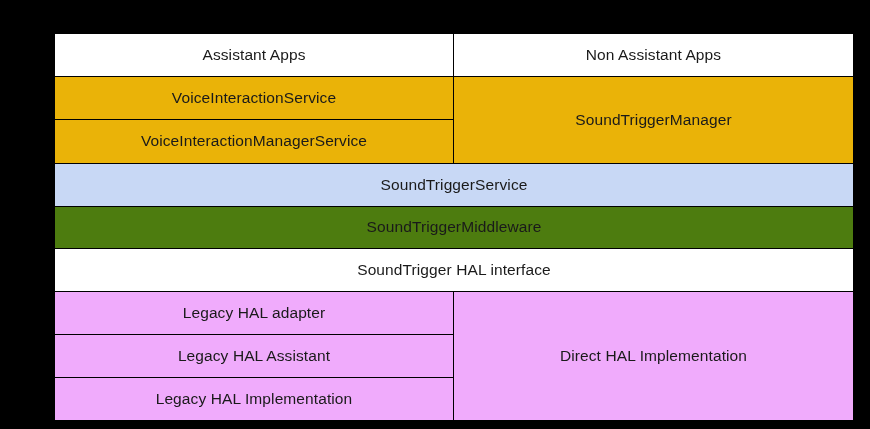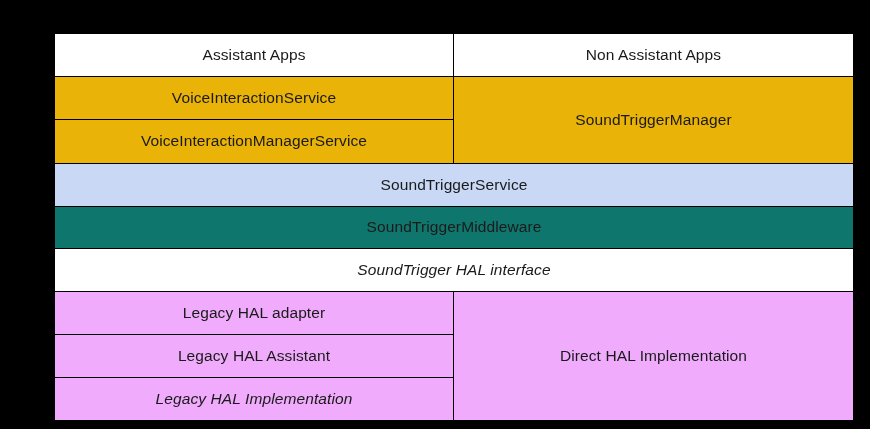--- a/index.html
+++ b/index.html
@@ -52,30 +52,30 @@
   
   .col-left  { width: 398px; }
   .col-right { width: 399px; }
 
   
   .r-header   { height: 42px; }
   .r-peach-a  { height: 42px; }
   .r-peach-b  { height: 43px; }
   .r-blue     { height: 42px; }
   .r-yellow   { height: 41px; }
-  .r-white    { height: 42px; font-style: italic; }
+  .r-white    { height: 42px; }
   .r-green-a  { height: 42px; }
   .r-green-b  { height: 42px; }
-  .r-green-c  { height: 42px; font-style: italic; }
+  .r-green-c  { height: 42px; }
 
   
   .fill-white  { background: #ffffff; }
   .fill-peach  { background: #eab308; }
   .fill-blue   { background: #c8d8f5; }
-  .fill-yellow { background: #0f766e; }
+  .fill-yellow { background: #4d7c0f; }
   .fill-green  { background: #f0abfc; }
 </style>
 </head>
 <body>
 
 <div id="diagram-root">
 
   <table class="arch-table">
     <tbody>
 

